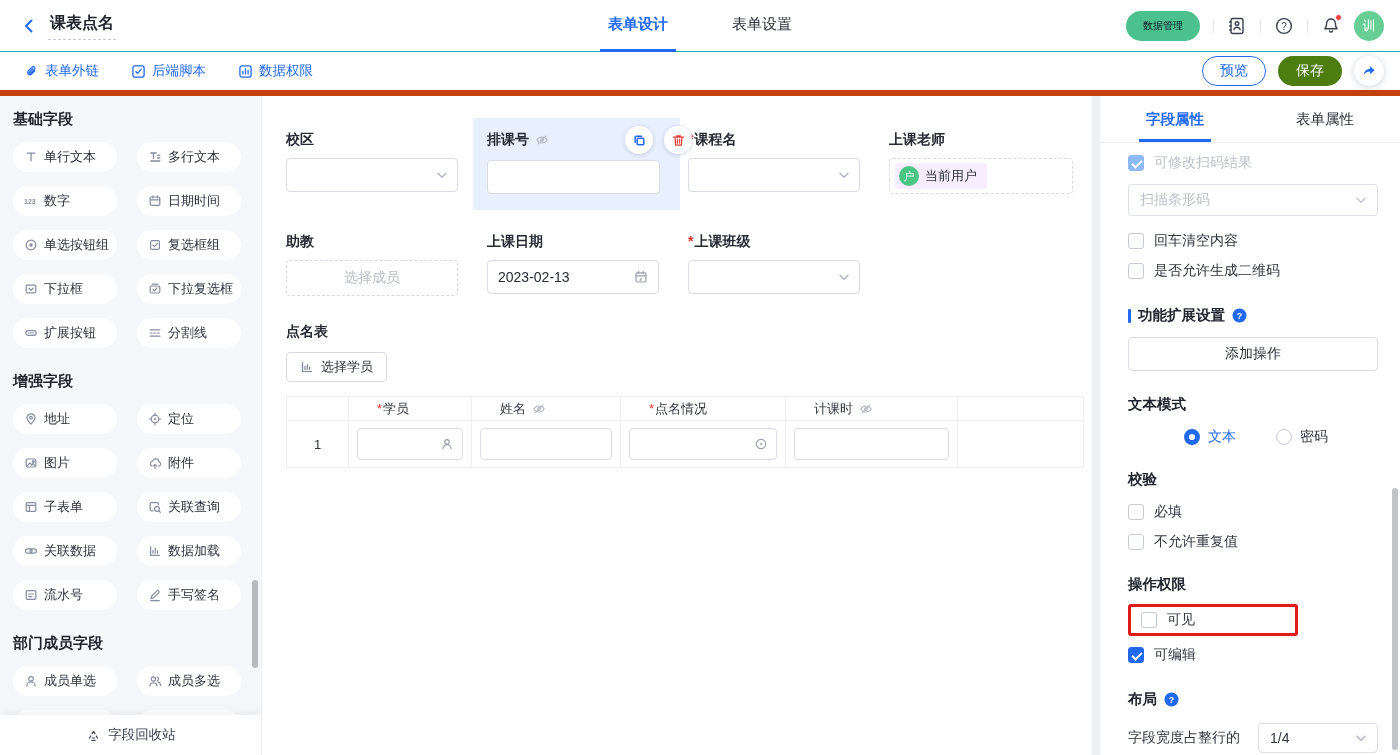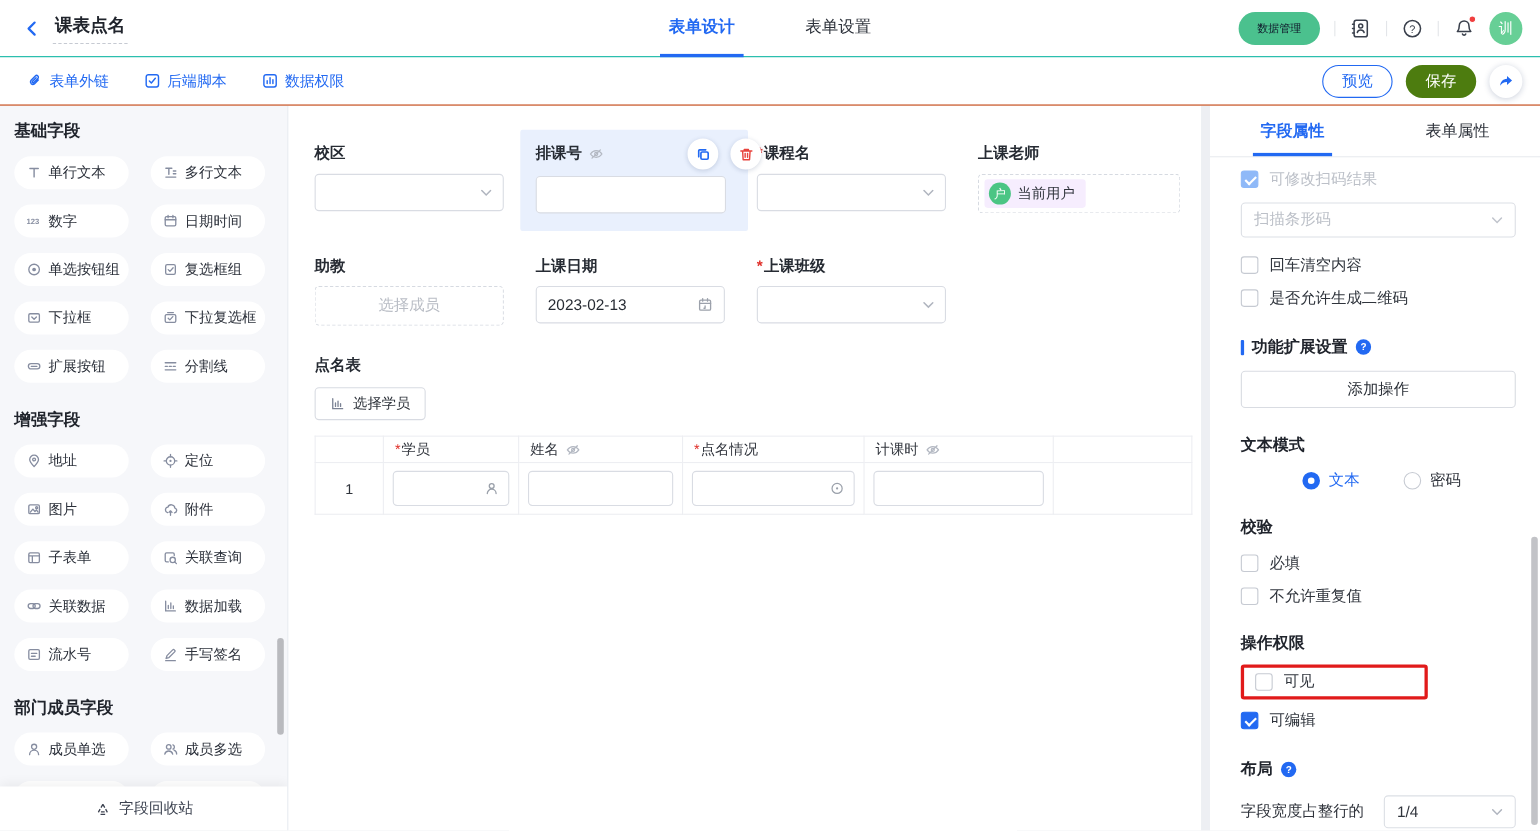--- a/index.html
+++ b/index.html
@@ -16,21 +16,21 @@
   .h-tab{height:52px;display:flex;align-items:center;font-size:15px;color:#2b3039;cursor:pointer;border-bottom:3px solid transparent;padding:0 8px}
   .h-tab.active{color:#2269f2;border-bottom-color:#2269f2;font-weight:600}
   .h-right{margin-left:auto;display:flex;align-items:center;gap:13px;padding-right:16px}
   .btn-green{background:#4bc18e;color:#0f172a;border:none;border-radius:16px;height:30px;padding:0 17px;font-size:10px;cursor:pointer}
   .vdiv{width:1px;height:14px;background:#e3e5e9}
   .h-ico{position:relative;cursor:pointer;display:flex}
   .bell-dot{position:absolute;top:-2px;right:-1px;width:7px;height:7px;border-radius:50%;background:#f03e3e;border:1px solid #fff}
   .avatar{width:30px;height:30px;border-radius:50%;background:#67cf96;color:#fff;font-size:13px;display:flex;align-items:center;justify-content:center;cursor:pointer}
 
   
-  .toolbar{height:44px;background:#fff;border-bottom:1px solid #c2410c;display:flex;align-items:center;position:relative;z-index:4}
+  .toolbar{height:44px;background:#fff;border-bottom:6px solid #c2410c;display:flex;align-items:center;position:relative;z-index:4}
   .t-links{display:flex;align-items:center;gap:32px;padding-left:24px}
   .t-link{display:flex;align-items:center;gap:6px;color:#2269f2;font-size:13.5px;cursor:pointer}
   .t-right{margin-left:auto;display:flex;align-items:center;gap:12px;padding-right:16px}
   .btn-preview{height:30px;padding:0 17px;border-radius:16px;border:1px solid #2269f2;background:#fff;color:#2269f2;font-size:14px;cursor:pointer}
   .btn-save{height:30px;padding:0 18px;border-radius:16px;border:none;background:#4d7c0f;color:#fff;font-size:14px;cursor:pointer}
   .btn-share{width:30px;height:30px;border-radius:50%;background:#fff;border:none;box-shadow:0 1px 6px rgba(20,40,90,.22);display:flex;align-items:center;justify-content:center;cursor:pointer}
 
   
   .body{display:flex;height:659px}
 
@@ -56,21 +56,21 @@
   .fab .circ{width:28px;height:28px;border-radius:50%;background:#fff;box-shadow:0 1px 5px rgba(25,50,100,.20);display:flex;align-items:center;justify-content:center;cursor:pointer}
   .member-box{width:184px;min-height:36px;border:1px dashed #d6dae1;border-radius:4px;display:flex;align-items:center;padding:3px 5px}
   .tag{background:#f6edfe;border-radius:3px;display:flex;align-items:center;gap:6px;padding:3px 10px 3px 4px;font-size:13px;color:#30343c}
   .tag-av{width:20px;height:20px;border-radius:50%;background:#4bc584;color:#fff;font-size:11px;display:flex;align-items:center;justify-content:center}
   .dashed-ph{width:172px;height:36px;border:1px dashed #d6dae1;border-radius:4px;display:flex;align-items:center;justify-content:center;color:#b9bdc5;font-size:14px;cursor:pointer}
   .r2{margin-top:22px}
   .sub{margin-top:26px}
   .btn-pick{margin-top:10px;height:30px;padding:0 13px;border:1px solid #d8dbe2;border-radius:4px;background:#fff;display:inline-flex;align-items:center;gap:7px;font-size:13px;color:#2b3038;cursor:pointer}
   table.sft{margin-top:14px;border-collapse:collapse;table-layout:fixed;width:797px}
   .sft th,.sft td{border:1px solid #edeef2;font-weight:500}
-  .sft th{height:24px;text-align:left;padding:0 10px;font-size:13px;color:#30343c}
+  .sft th{height:24px;text-align:left;padding:0 28px;font-size:13px;color:#30343c}
   .sft th .hwrap{display:flex;align-items:center;gap:6px}
   .sft td{height:47px;padding:0 8px}
   .sft td.idx{text-align:center;color:#30343c;font-size:13px}
   .cell-input{height:32px;border:1px solid #d9dce3;border-radius:4px;background:#fff;display:flex;align-items:center;justify-content:flex-end;padding-right:8px;cursor:text}
 
   .gap{width:8px;background:#edeff3;flex:none}
 
   
   .panel{position:relative;width:300px;background:#fff;flex:none;overflow:hidden}
   .p-tabs{height:47px;display:flex;border-bottom:1px solid #e9ebef}

